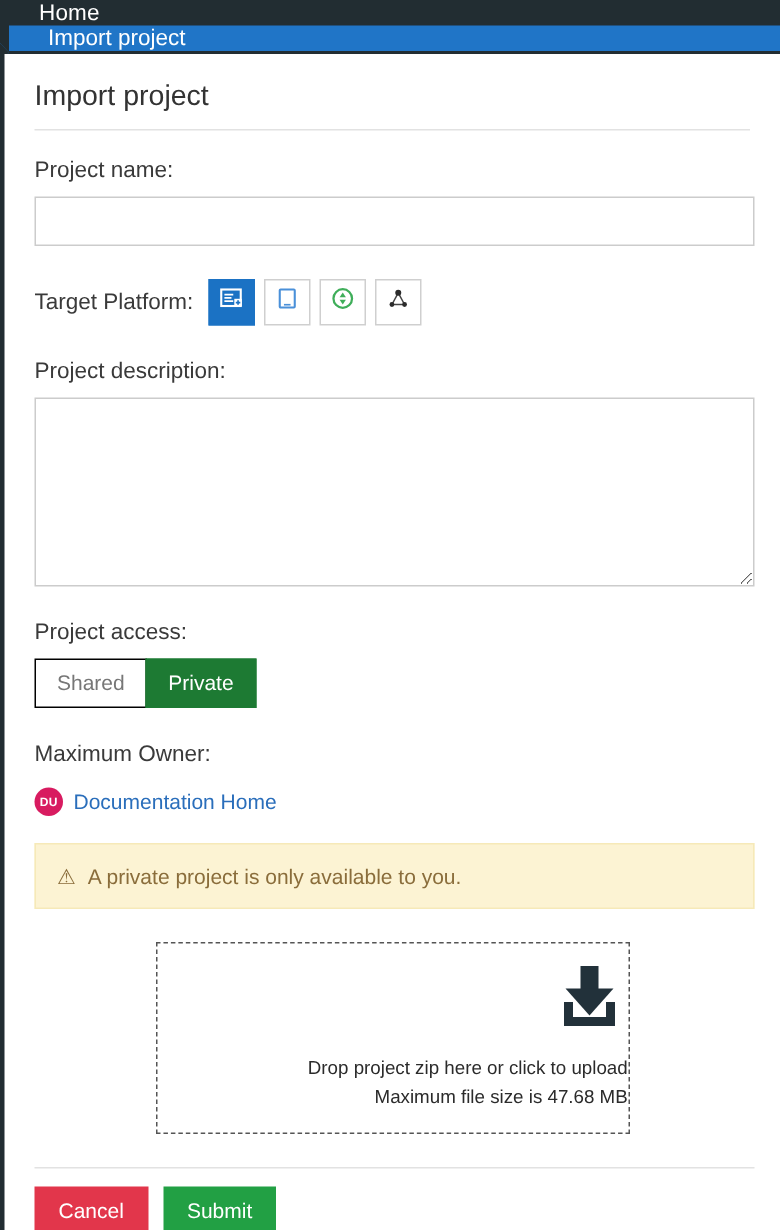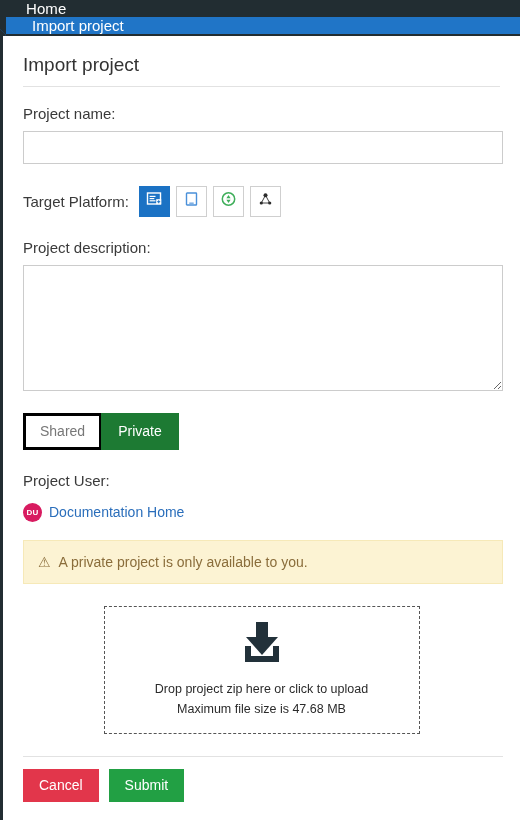--- a/index.html
+++ b/index.html
@@ -154,21 +154,21 @@
     padding: 6px 8px;
     resize: both;
     outline: none;
   }
 
   
   .toggle-group { display: flex; }
   .toggle-btn {
     font-size: 14px;
     padding: 7px 14px;
-    border: 3px solid #000000;
+    border: 1px solid #000000;
     background: #ffffff;
     color: #777777;
     cursor: pointer;
     font-family: "Liberation Sans", sans-serif;
     line-height: 1.2;
   }
   .toggle-btn.active {
     background: #1d7a33;
     border-color: #1d7a33;
     color: #ffffff;
@@ -220,21 +220,21 @@
     display: flex;
     justify-content: center;
     margin-top: 22px;
   }
   .dropzone {
     width: 316px;
     height: 128px;
     border: 1px dashed #555555;
     display: flex;
     flex-direction: column;
-    align-items: center;
+    align-items: flex-end;
     justify-content: center;
     cursor: pointer;
     background: #ffffff;
   }
   .dz-line {
     font-size: 12.5px;
     color: #2b2b2b;
     line-height: 1.55;
   }
   .dz-icon { margin-bottom: 12px; }
@@ -336,28 +336,29 @@
       </div>
     </div>
 
     <div class="row-gap"></div>
 
     <label class="field-label">Project description:</label>
     <textarea class="desc-area" placeholder="" style=""></textarea>
 
     <div class="row-gap"></div>
 
+    <label class="field-label">Project access:</label>
     <div class="toggle-group">
       <button class="toggle-btn">Shared</button>
       <button class="toggle-btn active">Private</button>
     </div>
 
     <div class="row-gap"></div>
 
-    <label class="field-label">Project User:</label>
+    <label class="field-label">Maximum Owner:</label>
     <div class="owner-row">
       <span class="avatar">DU</span>
       <span class="owner-name">Documentation Home</span>
     </div>
 
     <div class="alert">
       <span class="warn-ico">⚠</span>
       <span>A private project is only available to you.</span>
     </div>
 

